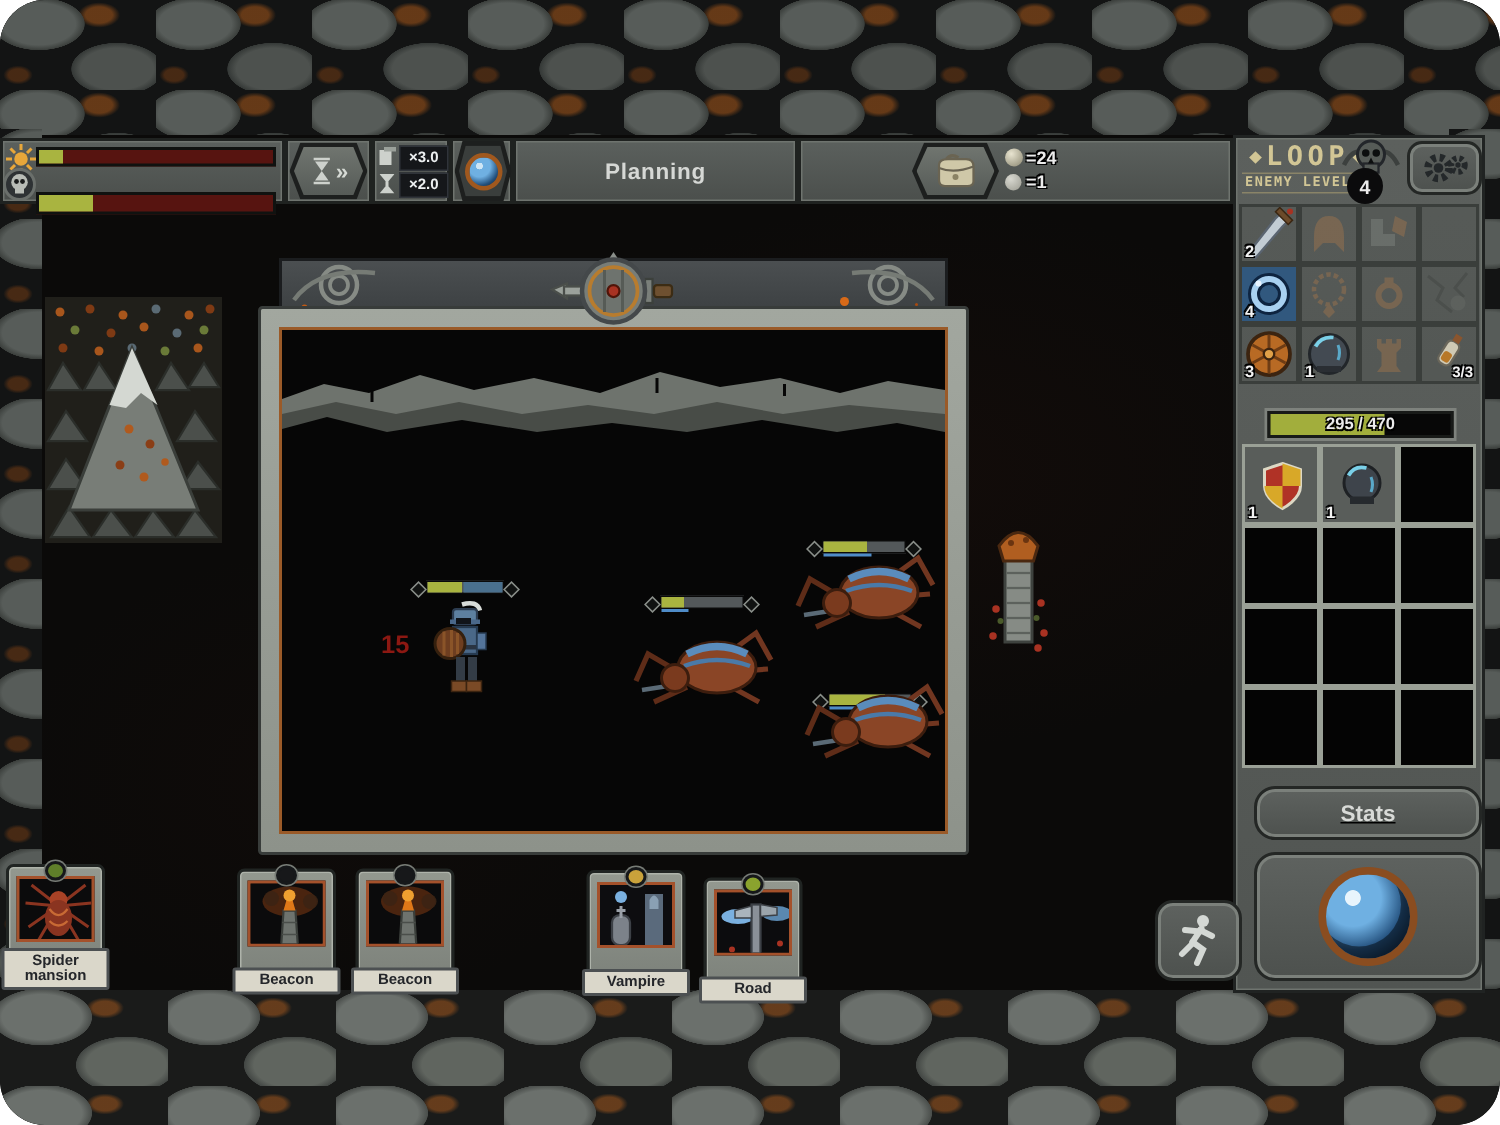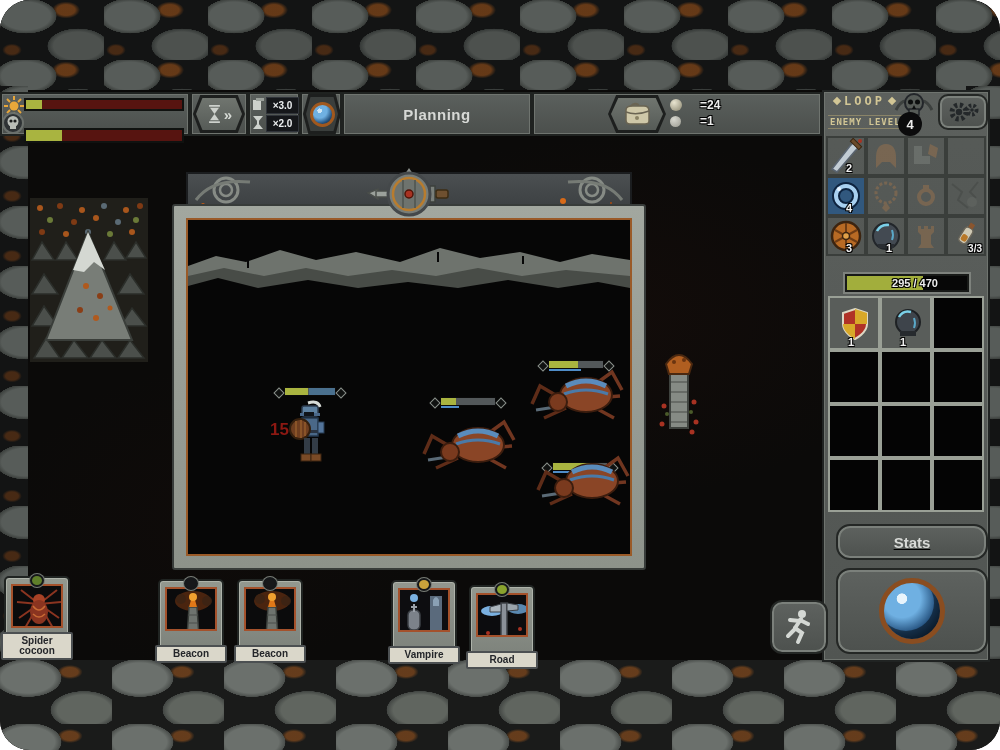--- a/index.html
+++ b/index.html
@@ -23,21 +23,21 @@
       radial-gradient(ellipse 46px 26px at 84px 50px, #60655f 58%, #434744 72%, rgba(0,0,0,0) 73%),
       radial-gradient(ellipse 18px 10px at 70px 12px, rgba(176,94,30,.5) 45%, rgba(0,0,0,0) 70%);
     background-size:112px 64px;
   }
   .playfield{background:
       radial-gradient(420px 260px at 62% 40%, rgba(52,20,12,.18), rgba(0,0,0,0) 70%),
       radial-gradient(300px 220px at 20% 75%, rgba(40,16,10,.14), rgba(0,0,0,0) 70%),
       #0b0a09;}
   
   .panel{background:linear-gradient(#5b605d,#4b4f4c);border:2px solid #1f2220;box-shadow:inset 0 0 0 1px #6f746f;box-sizing:border-box;}
-  .otx{text-shadow:1px 1px 0 #000,-1px 1px 0 #000,1px -1px 0 #000,-1px -1px 0 #000;margin-left:16px;}
+  .otx{text-shadow:1px 1px 0 #000,-1px 1px 0 #000,1px -1px 0 #000,-1px -1px 0 #000;}
   .wtext{color:#ececec;font-weight:bold;}
   .beige{color:#d2c695;font-family:"DejaVu Sans Mono",monospace;font-weight:bold;}
   
   .bar{position:relative;box-sizing:border-box;border:2px solid #101210;background:#571410;overflow:visible;}
   .bar .fill{position:absolute;left:0;top:0;bottom:0;background:#a9b440;}
   .cbar{position:relative;box-sizing:border-box;border:1px solid #0a0a0a;background:#53585a;}
   .cbar .fill{position:absolute;left:0;top:0;bottom:0;background:#a9b440;}
   .cbar .atk{position:absolute;left:0;bottom:-3px;height:2px;background:#4f8cc8;width:55%;}
   .cbar::before,.cbar::after{content:"";position:absolute;top:1px;width:6px;height:6px;background:#101211;
     border:1px solid #8a8f8a;transform:rotate(45deg);}
@@ -336,21 +336,21 @@
       </svg>
     </div>
   </div>
   <div class="abs" style="left:670px;top:99px;width:12px;height:12px;border-radius:50%;background:radial-gradient(circle at 35% 30%, #e8e4d0, #8a8670);"></div>
   <div class="abs wtext otx" style="left:684px;top:98px;font-size:12px;">=24</div>
   <div class="abs" style="left:670px;top:116px;width:11px;height:11px;border-radius:50%;background:radial-gradient(circle at 35% 30%, #d8d8d0, #9a9a90);"></div>
   <div class="abs wtext otx" style="left:684px;top:114px;font-size:12px;">=1</div>
 
   <div class="abs" style="left:822px;top:90px;width:168px;height:572px;background:linear-gradient(#5c605d,#515552);border:2px solid #202322;box-sizing:border-box;box-shadow:inset 0 0 0 1px #6f746f;"></div>
 
-  <div class="abs beige" style="left:834px;top:94px;font-size:12px;letter-spacing:3px;display:flex;align-items:center;gap:4px;">
+  <div class="abs beige" style="left:834px;top:94px;font-size:18px;letter-spacing:3px;display:flex;align-items:center;gap:4px;">
     <span style="width:6px;height:6px;background:#d2c695;transform:rotate(45deg);display:inline-block;"></span>
     <span>LOOP</span>
     <span style="width:6px;height:6px;background:#d2c695;transform:rotate(45deg);display:inline-block;"></span>
   </div>
   <div class="abs beige" style="left:828px;top:115px;font-size:9px;letter-spacing:1px;border-top:1px solid #8a8468;border-bottom:1px solid #8a8468;padding:1px 2px;">ENEMY LEVEL</div>
 
   <svg class="abs" style="left:894px;top:92px;" width="40" height="26" viewBox="0 0 40 26">
     <path d="M2 18 Q8 6 16 10 M38 18 Q32 6 24 10" fill="none" stroke="#3c403e" stroke-width="3"></path>
     <circle cx="20" cy="11" r="9" fill="#565b57" stroke="#23262a" stroke-width="2"></circle>
     <rect x="15" y="17" width="10" height="6" fill="#565b57" stroke="#23262a" stroke-width="1.5"></rect>
@@ -519,21 +519,21 @@
             <path d="M26 18 L8 4 M26 18 L4 16 M26 18 L6 32 M26 18 L12 42"></path>
             <path d="M26 18 L44 4 M26 18 L48 16 M26 18 L46 32 M26 18 L40 42"></path>
           </g>
           <circle cx="26" cy="14" r="6" fill="#a84226"></circle>
           <ellipse cx="26" cy="26" rx="9" ry="12" fill="#8a3420"></ellipse>
           <path d="M20 20 Q26 28 32 20 M20 28 Q26 34 32 28" stroke="#c86a34" stroke-width="1.5" fill="none"></path>
         </svg>
       </div>
       <div class="card-gem" style="background: rgb(95, 127, 42);"></div>
     </div>
-    <div class="card-banner">Spider cocoon</div>
+    <div class="card-banner">Spider mansion</div>
   </div>
 
 
   <div class="card" style="left:158px;top:579px;">
     <div class="card-frame">
       <div class="card-art">
         <svg width="52" height="48" viewBox="0 0 52 48">
           <rect width="52" height="48" fill="#0b0b0c"></rect>
           <ellipse cx="26" cy="12" rx="18" ry="10" fill="#5a2a10" opacity=".8"></ellipse>
           <polygon points="20,48 22,18 30,18 32,48" fill="#6e736e" stroke="#3a3e3a" stroke-width="1.5"></polygon>

